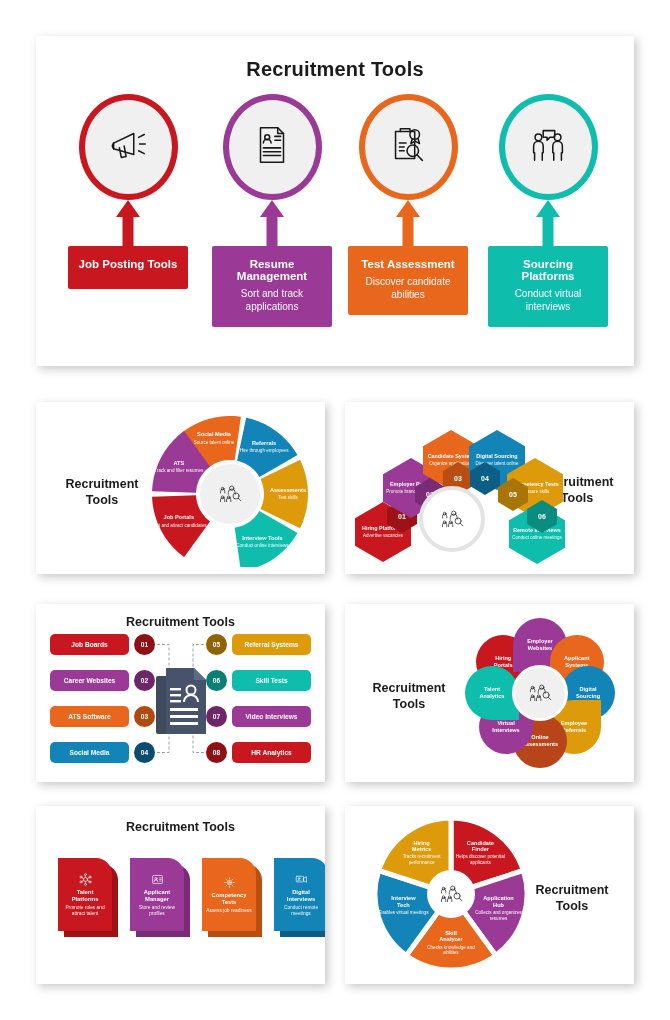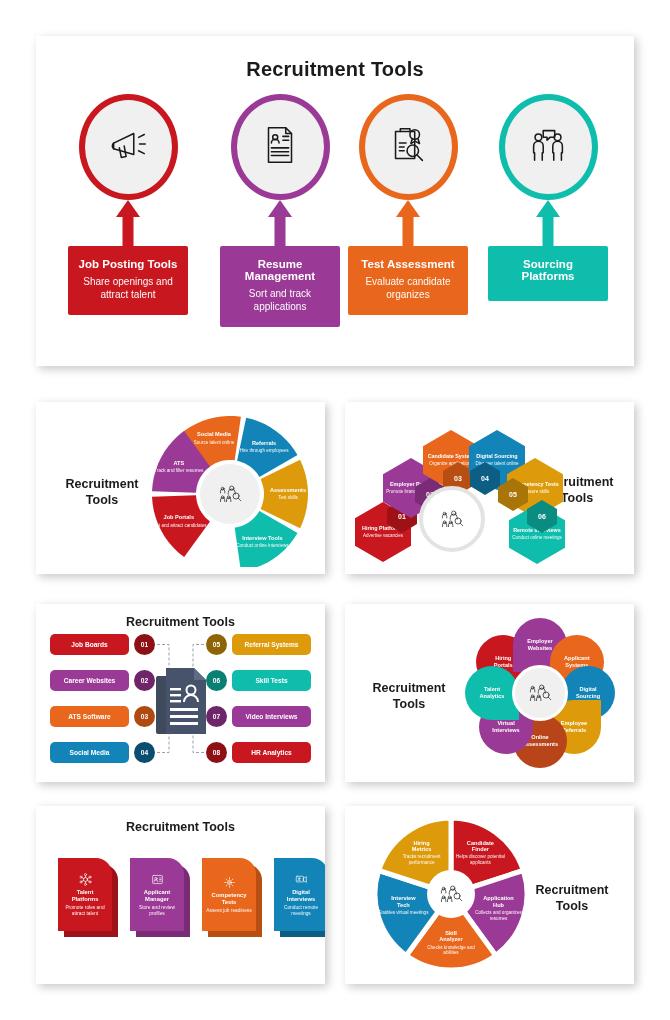--- a/index.html
+++ b/index.html
@@ -91,24 +91,23 @@
                   <path d="M35 30 L41 33"></path>
                 </g>
               </svg></span>
           </div>
           <div class="arrow">
             <div class="stem" style="background:#C8171E"></div>
             <div class="head" style="border-bottom-color:#C8171E"></div>
           </div>
           <div class="box" style="background:#C8171E">
             <div class="h">Job Posting Tools</div>
-            <div class="s">Share openings and attract talent</div>
-          </div>
-        </div>
-        <div class="col" style="left: 184px; top: 58px;">
+          </div>
+        </div>
+        <div class="col" style="left: 176px; top: 58px;">
           <div class="ring" style="border-color:#9B3A96">
             <span class=""><svg viewBox="0 0 48 48">
                 <g stroke="#1a1a1a" fill="none" stroke-width="1.6" stroke-linecap="round" stroke-linejoin="round">
                   <path d="M12 6 h18 l6 6 v30 h-24 Z"></path>
                   <path d="M30 6 v6 h6"></path>
                   <circle cx="19" cy="16" r="2.6"></circle>
                   <path d="M15 22 a4 4 0 0 1 8 0"></path>
                   <path d="M27 15 h6 M27 19 h6"></path>
                   <path d="M15 27 h18 M15 31 h18 M15 35 h18"></path>
                 </g>
@@ -136,21 +135,21 @@
                   <path d="M33.5 34.5 L39 40"></path>
                 </g>
               </svg></span>
           </div>
           <div class="arrow">
             <div class="stem" style="background:#E8671C"></div>
             <div class="head" style="border-bottom-color:#E8671C"></div>
           </div>
           <div class="box" style="background:#E8671C">
             <div class="h">Test Assessment</div>
-            <div class="s">Evaluate candidate organizes</div>
+            <div class="s">Discover candidate abilities</div>
           </div>
         </div>
         <div class="col" style="left: 452px; top: 58px;">
           <div class="ring" style="border-color:#0FBDAD">
             <span class=""><svg viewBox="0 0 48 48">
                 <g stroke="#1a1a1a" fill="none" stroke-width="1.6" stroke-linecap="round" stroke-linejoin="round">
                   <circle cx="14" cy="16" r="3.5"></circle>
                   <path d="M9 32 v-7 a5 5 0 0 1 10 0 v7"></path>
                   <path d="M10 32 v8 M18 32 v8"></path>
                   <circle cx="34" cy="16" r="3.5"></circle>
@@ -159,20 +158,21 @@
                   <path d="M19 9 h12 v7 h-5 l-3 3 v-3 h-4 Z"></path>
                 </g>
               </svg></span>
           </div>
           <div class="arrow">
             <div class="stem" style="background:#0FBDAD"></div>
             <div class="head" style="border-bottom-color:#0FBDAD"></div>
           </div>
           <div class="box" style="background:#0FBDAD">
             <div class="h">Sourcing Platforms</div>
+            <div class="s">Conduct virtual interviews</div>
           </div>
         </div>
       </div>
   </div>
 
   <div class="slide" id="slide2">
     <div class="slide-title" id="s2title">Recruitment Tools</div>
     <div class="fan" id="s2fan">
         <svg viewBox="0 0 172 155" style="position:absolute;left:0;top:0;width:172px;height:155px;">
           <polygon points="35.9,22.2 41.0,18.3 46.5,14.7 52.3,11.7 58.3,9.1 64.5,7.0 70.8,5.5 77.3,4.5 83.8,4.0 90.4,4.1 96.9,4.8 90.7,48.3 87.9,48.1 85.1,48.0 82.2,48.2 79.4,48.6 76.6,49.3 73.9,50.2 71.3,51.3 68.8,52.7 66.4,54.2 64.1,56.0" fill="#E8671C"></polygon>

